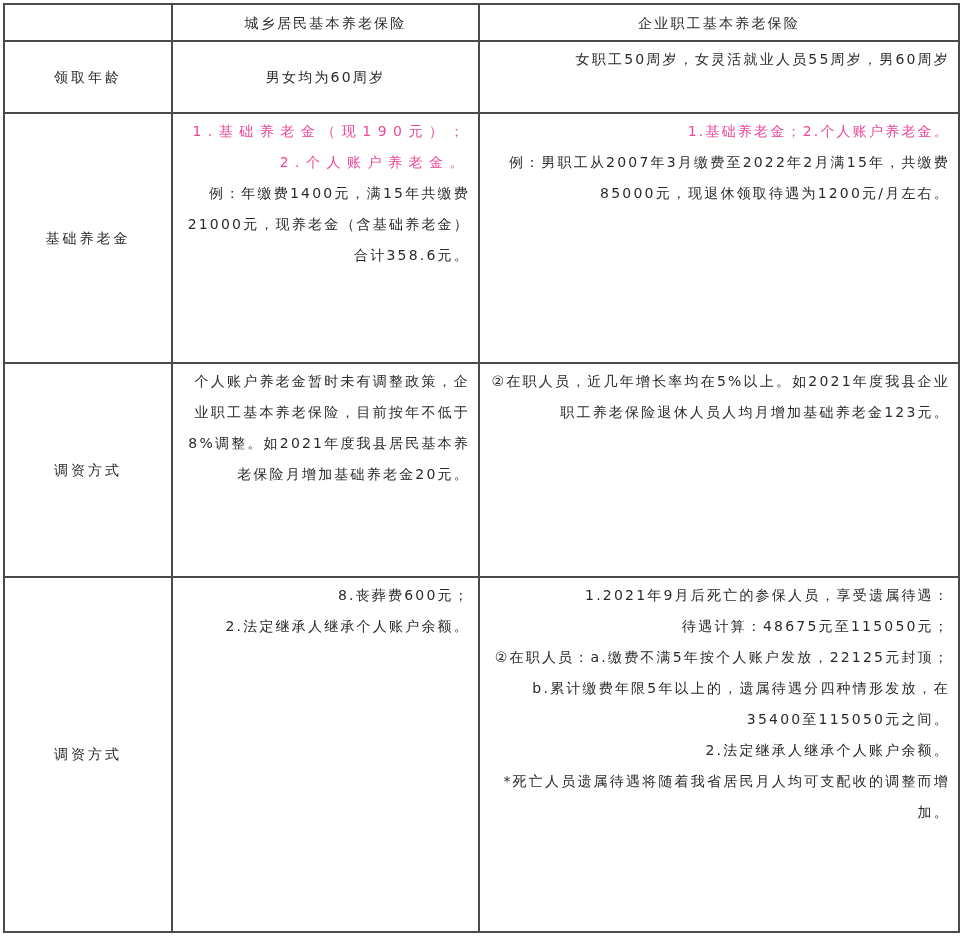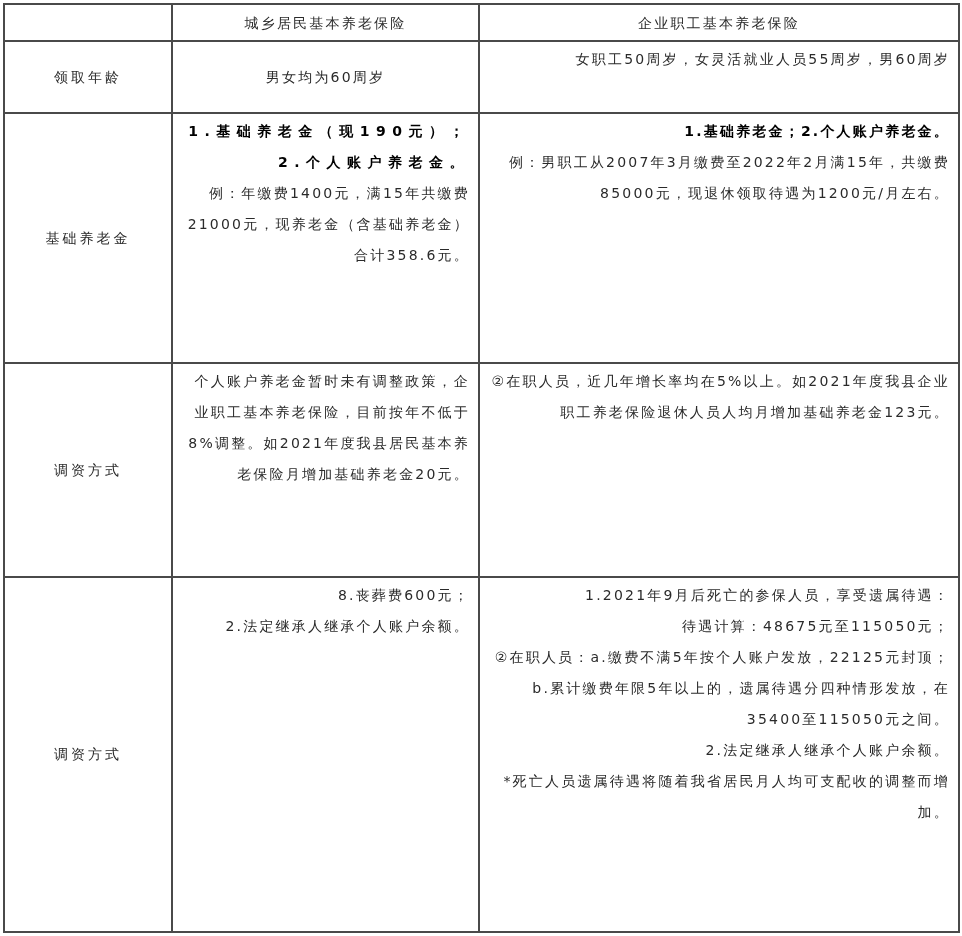--- a/index.html
+++ b/index.html
@@ -57,22 +57,22 @@
       margin-left: 28px;
     }
     .cell {
       padding: 2px 8px 0 10px !important;
     }
     .cell p {
       margin: 0;
       text-align: right;
     }
     .bold {
-      font-weight: bold;
-      color: #000000;
+      font-weight: normal;
+      color: #ec4899;
     }
     .wide-bold {
       letter-spacing: 6.5px;
     }
   </style>
 </head>
 <body>
 
 <table class="tbl">
   <colgroup>

